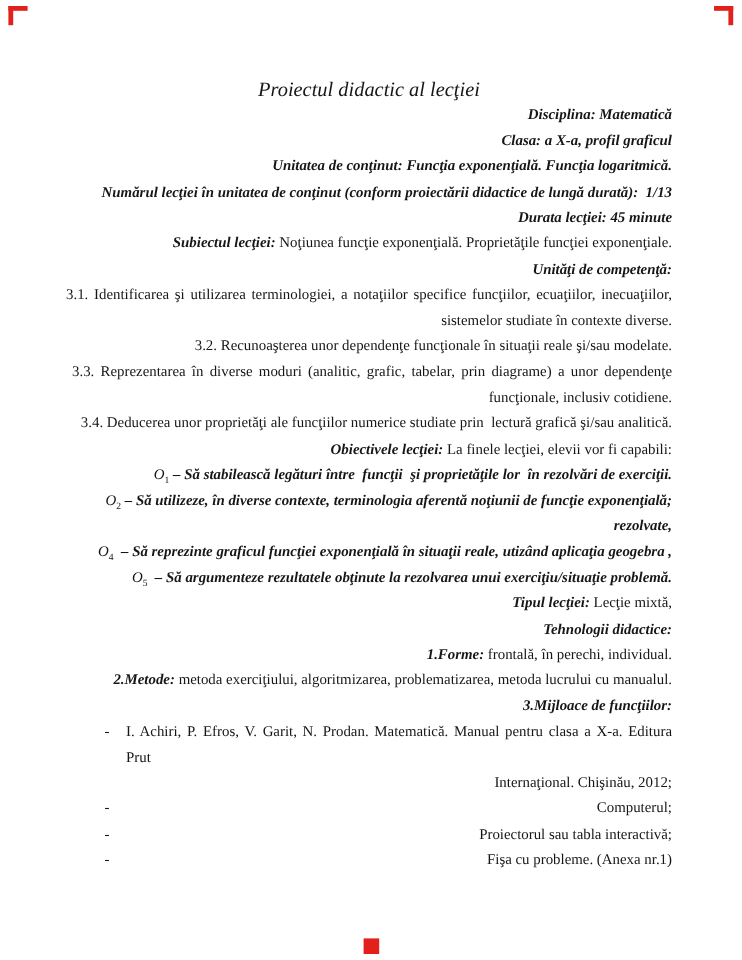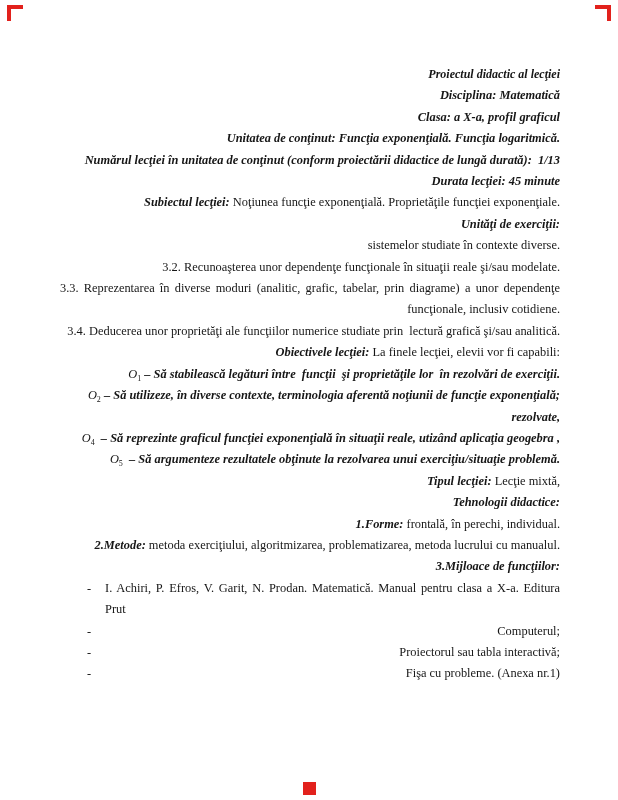--- a/index.html
+++ b/index.html
@@ -7,21 +7,21 @@
     position:relative; width:618px; height:800px; background:#ffffff;
     font-family:"Liberation Serif", serif; color:#161616; overflow:hidden;
   }
   .content {
     position:absolute; top:64px; left:55px; width:505px;
     font-size:12.4px; line-height:21.4px;
   }
   .line { white-space:pre-wrap;text-align:right; }
   .bi { font-weight:bold; font-style:italic; }
   .b  { font-weight:normal; }
-  .title { font-size:12px; font-weight:bold; font-style:italic; }
+  .title { text-align:center; font-size:17px; font-weight:normal; font-style:italic; }
   .just { text-align:justify; text-align-last:justify; white-space:normal; }
   .indent5 { padding-left:5px; }
   .osym { font-style:italic; }
   sub.osub { font-size:8px; line-height:0; }
   .num-item { padding-left:18px; }
   .num { display:inline-block; width:15px; font-weight:bold; font-style:italic; }
   .dash-item { display:flex; padding-left:32px; }
   .bullet { width:18px; flex:none; }
   .dash-text { flex:1; }
   .marker { position:absolute; }
@@ -43,23 +43,24 @@
     <div class="line title">Proiectul didactic al lecţiei</div>
 
     <div class="line bi">Disciplina: Matematică</div>
     <div class="line bi">Clasa: a X-a, profil graficul</div>
     <div class="line bi">Unitatea de conţinut: Funcţia exponenţială. Funcţia logaritmică.</div>
     <div class="line bi">Numărul lecţiei în unitatea de conţinut (conform proiectării didactice de lungă durată):  1/13</div>
     <div class="line bi">Durata lecţiei: 45 minute</div>
 
     <div class="line"><span class="bi">Subiectul lecţiei:</span><span class="b"> Noţiunea funcţie exponenţială. Proprietăţile funcţiei exponenţiale.</span></div>
 
-    <div class="line bi">Unităţi de exerciţii:</div>
+    <div class="line bi">Unităţi de competenţă:</div>
 
     <div>
+      <div class="just">3.1. Identificarea şi utilizarea terminologiei, a notaţiilor specifice funcţiilor, ecuaţiilor, inecuaţiilor,</div>
       <div class="line">sistemelor studiate în contexte diverse.</div>
     </div>
 
     <div class="line">3.2. Recunoaşterea unor dependenţe funcţionale în situaţii reale şi/sau modelate.</div>
 
     <div>
       <div class="just indent5">3.3. Reprezentarea în diverse moduri (analitic, grafic, tabelar, prin diagrame) a unor dependenţe</div>
       <div class="line">funcţionale, inclusiv cotidiene.</div>
     </div>
 
@@ -86,20 +87,21 @@
     <div class="line num-item"><span class="num">1.</span><span class="bi">Forme:</span><span> frontală, în perechi, individual.</span></div>
 
     <div class="line num-item"><span class="num">2.</span><span class="bi">Metode:</span><span> metoda exerciţiului, algoritmizarea, problematizarea, metoda lucrului cu manualul.</span></div>
 
     <div class="line num-item"><span class="num">3.</span><span class="bi">Mijloace de funcţiilor:</span><span></span></div>
 
     <div class="dash-item">
       <span class="bullet">-</span>
       <div class="dash-text">
         <div class="just">I. Achiri, P. Efros, V. Garit, N. Prodan. Matematică. Manual pentru clasa a X-a. Editura Prut</div>
+        <div class="line">Internaţional. Chişinău, 2012;</div>
       </div>
     </div>
 
     <div class="dash-item">
       <span class="bullet">-</span>
       <div class="dash-text line">Computerul;</div>
     </div>
 
     <div class="dash-item">
       <span class="bullet">-</span>

